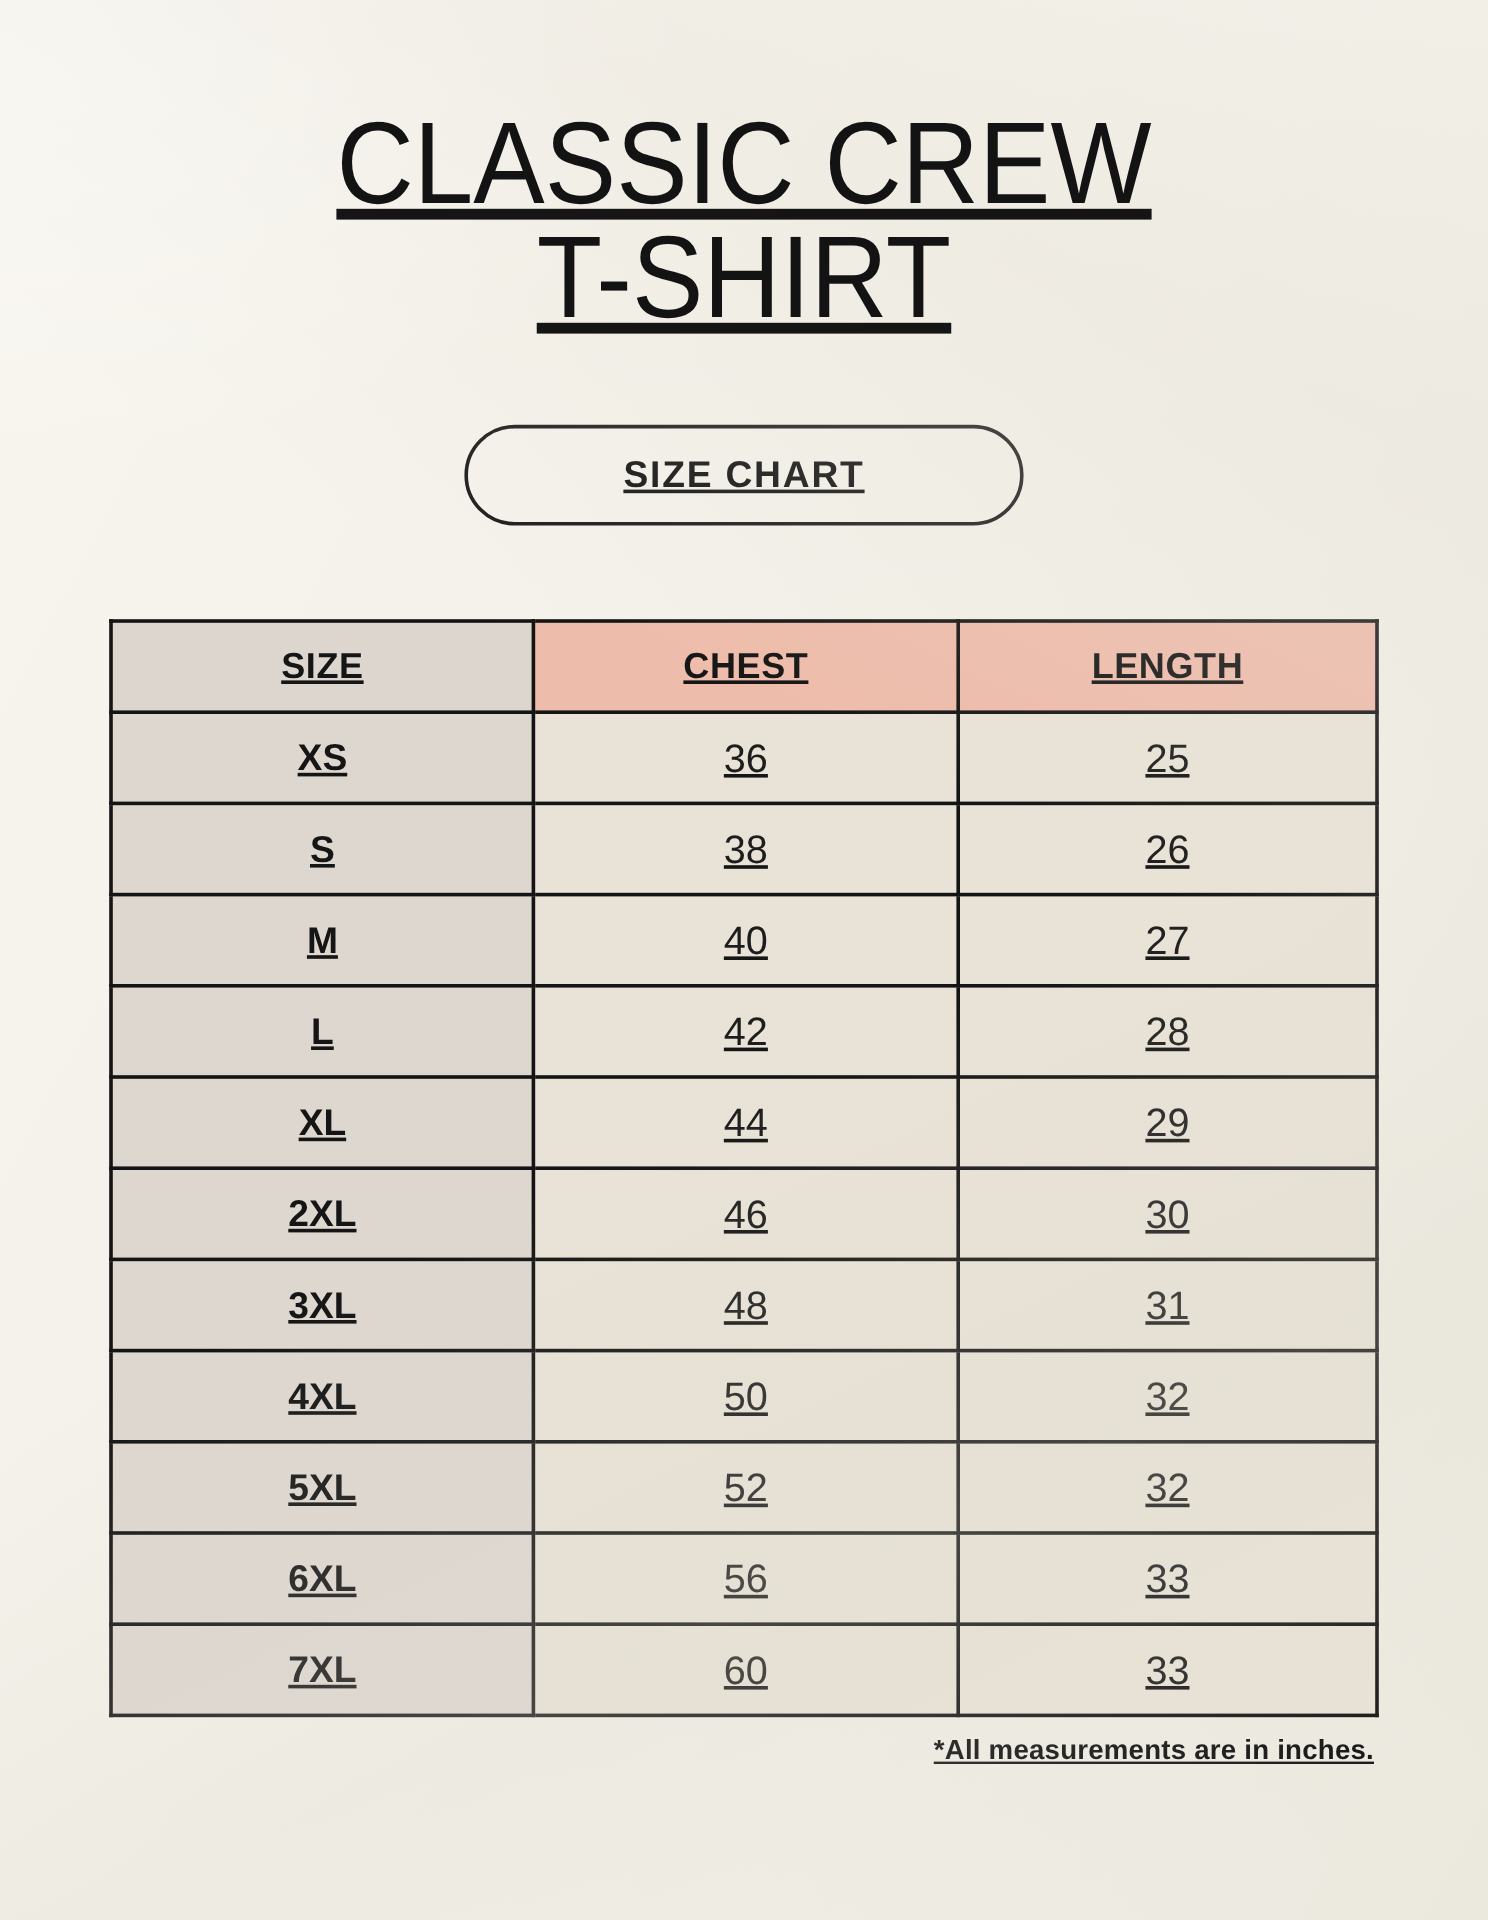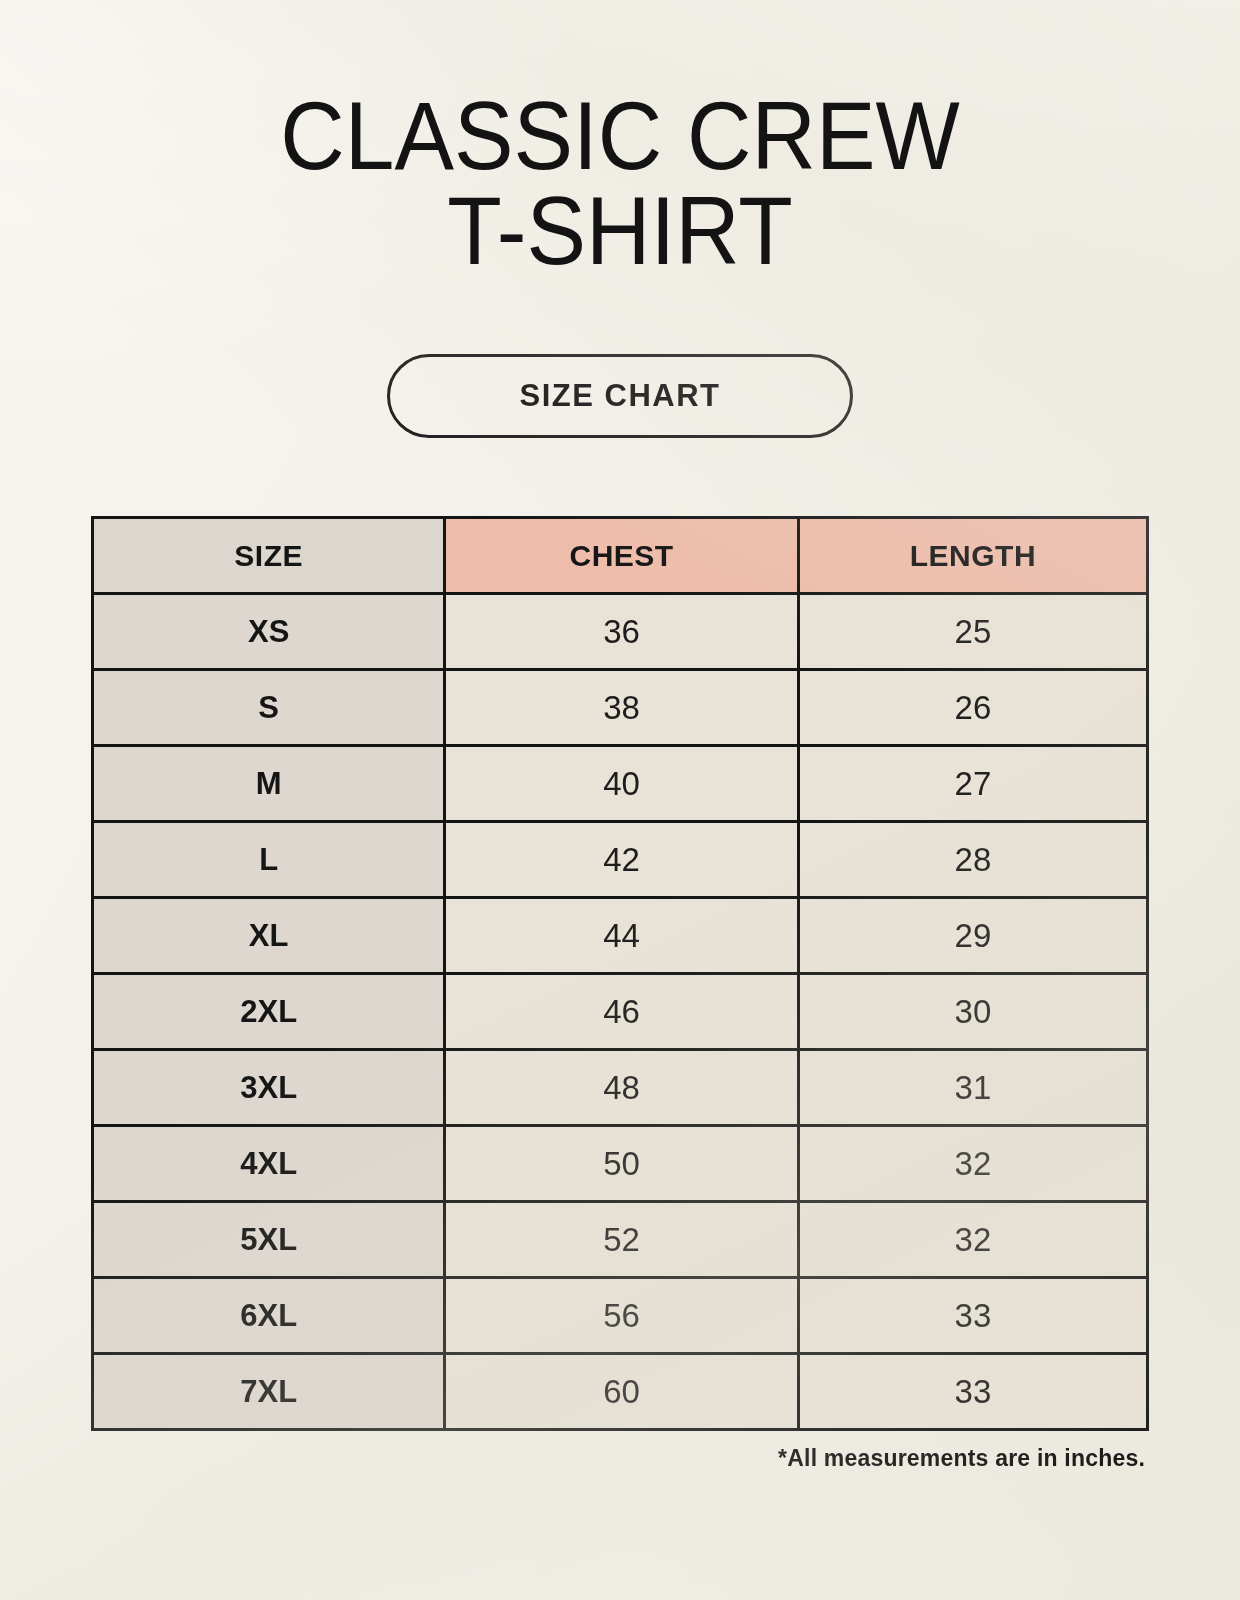--- a/index.html
+++ b/index.html
@@ -9,20 +9,21 @@
     color: #151515;
     background:
       radial-gradient(ellipse 900px 600px at 4% 2%, rgba(255,255,255,0.55), rgba(255,255,255,0) 60%),
       linear-gradient(118deg, #f8f5ee 0%, #f4f1ea 40%, #f1eee6 70%, #ebe8de 100%);
     overflow: hidden;
   }
   .page {
     position: relative;
     width: 1240px;
     height: 1600px;
+    text-decoration: underline;
   }
   .sheen {
     position: absolute;
     inset: 0;
     pointer-events: none;
     background:
       linear-gradient(155deg, rgba(255,255,255,0) 55%, rgba(222,218,206,0.25) 75%, rgba(255,255,255,0) 95%),
       linear-gradient(25deg, rgba(255,255,255,0) 60%, rgba(228,224,213,0.30) 82%, rgba(255,255,255,0) 100%);
   }
   .title {

